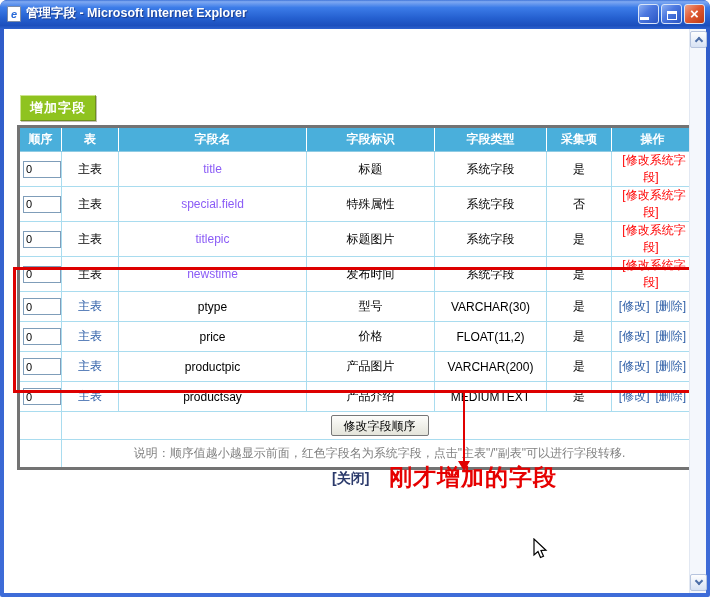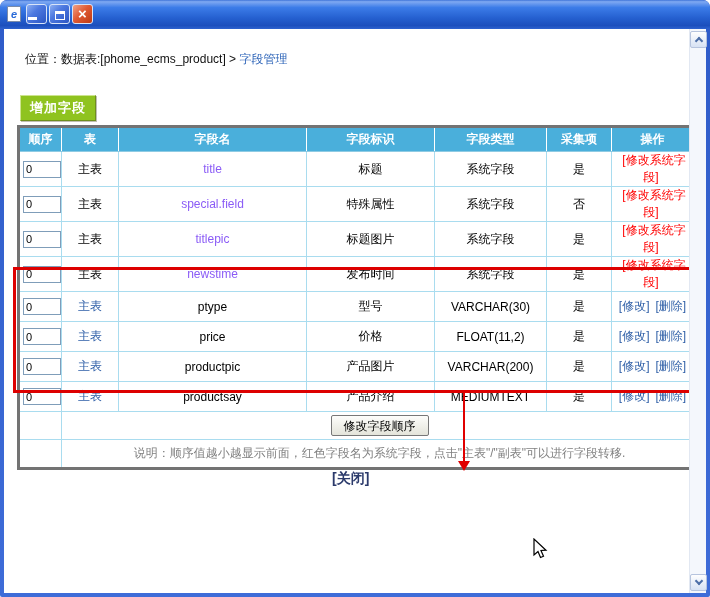--- a/index.html
+++ b/index.html
@@ -85,38 +85,36 @@
   
   .cursor { position:absolute; left:529px; top:509px; }
 </style>
 </head>
 <body>
 
 <div class="window">
 
   <div class="titlebar">
     <span class="ie-icon">e</span>
+    <span class="win-title">管理字段 - Microsoft Internet Explorer</span>
     <div class="winbtns">
       <div class="wbtn minmax">
           <span class="g-min"></span>
         </div>
       <div class="wbtn minmax">
           <span class="g-max"></span>
         </div>
       <div class="wbtn close">
           <span class="g-close">×</span>
         </div>
     </div>
   </div>
 
   <div class="content">
 
-    <div class="breadcrumb">
-      <span>位置：数据表:[phome_ecms_product] &gt; </span><a class="bc-link">字段管理</a>
-    </div>
 
     <button class="add-btn">增加字段</button>
 
     <table class="fields">
       <colgroup>
         <col style="width:43px">
           <col style="width:57px">
           <col style="width:188px">
         <col style="width:128px">
           <col style="width:112px">
@@ -222,20 +220,21 @@
           </td>
         </tr>
       </tfoot>
     </table>
 
     <div class="hl-box"></div>
     <div class="arrow-line"></div>
     <div class="arrow-head"></div>
 
     <a class="close-link">[关闭]</a>
+    <div class="annotation">刚才增加的字段</div>
 
     <svg class="cursor" width="17" height="24" viewBox="0 0 17 24">
       <path d="M1,1 L1,17 L5,13.5 L7.5,19.5 L10.5,18.2 L8,12.5 L13,12.2 Z" fill="#fff" stroke="#000" stroke-width="1.2"></path>
     </svg>
 
   </div>
 
   <div class="scrollbar">
     <div class="sb-btn up">
         <span class="chev up"></span>

